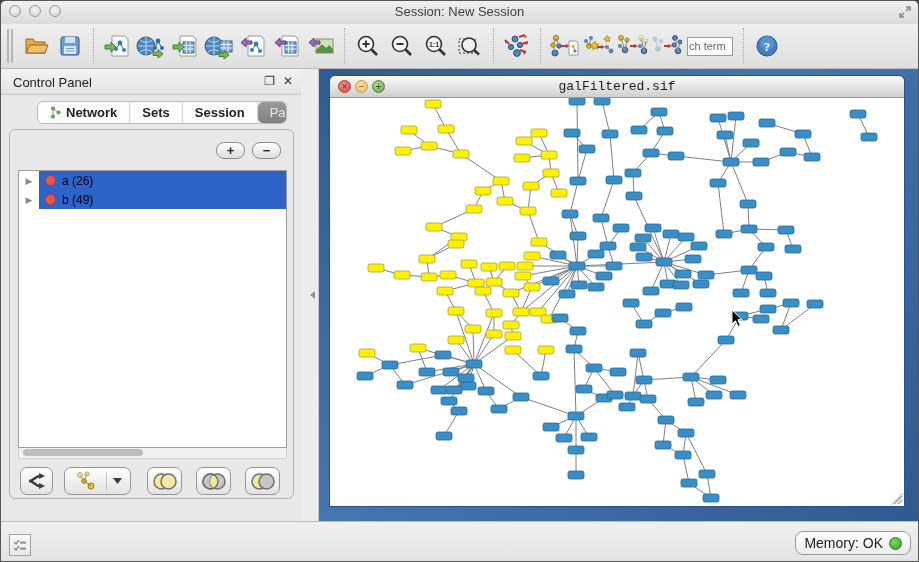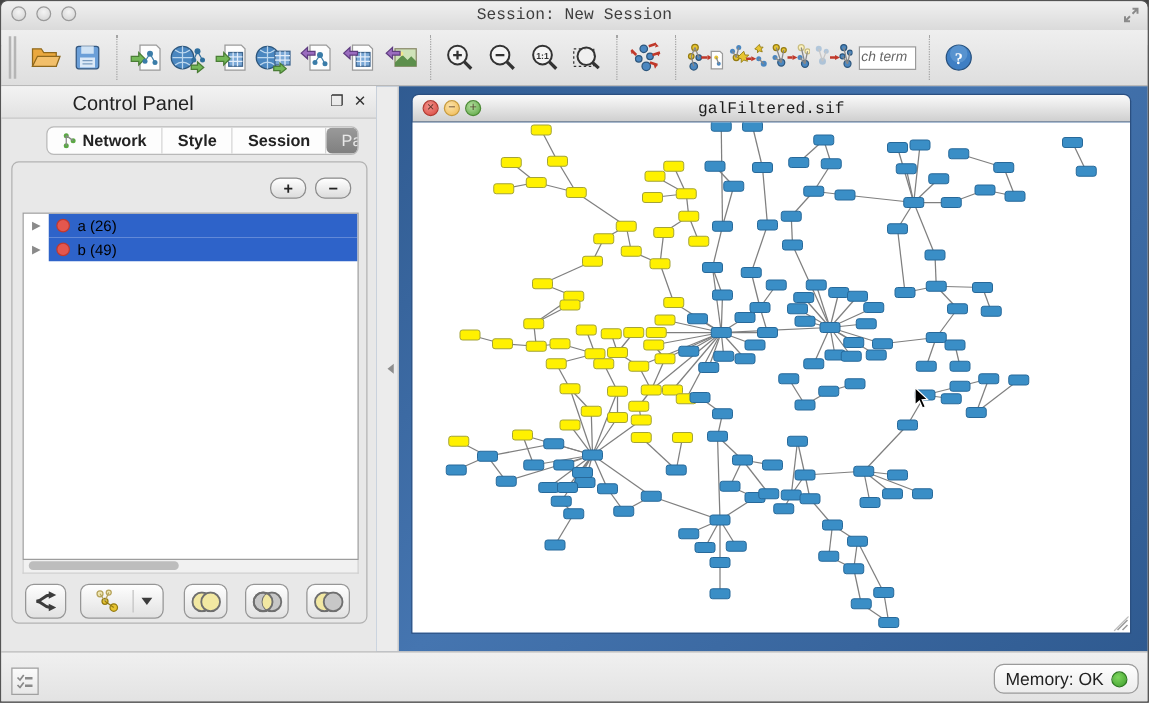--- a/index.html
+++ b/index.html
@@ -2,43 +2,43 @@
 <html><head>
 <meta charset="utf-8">
 <style>
   html,body{margin:0;padding:0;background:#444;}
   *{box-sizing:border-box;}
   #win{position:relative;width:919px;height:562px;background:#e6e6e6;
        font-family:"Liberation Sans","DejaVu Sans",sans-serif;
        border:1px solid #555;border-radius:6px 6px 0 0;overflow:hidden;}
   
   #titlebar{position:absolute;left:0;top:0;width:100%;height:36px;
-    background:linear-gradient(#f0f0f0,#cfcfcf);border-bottom:1px solid #a6a6a6;font-family:Liberation Mono, monospace;}
+    background:linear-gradient(#f0f0f0,#cfcfcf);border-bottom:1px solid #a6a6a6;}
   .tlights{position:absolute;left:8px;top:4px;display:flex;gap:8px;}
   .tlight{width:12px;height:12px;border-radius:50%;border:1px solid #9a9a9a;
     background:radial-gradient(circle at 50% 35%,#f4f4f4,#d2d2d2);}
   #win-title{position:absolute;left:0;right:0;top:3px;text-align:center;
     font-size:13px;color:#3e3e3e;}
   .fullscreen-ic{position:absolute;right:6px;top:4px;color:#8a8a8a;}
   
   #toolbar{position:absolute;left:0;top:23px;width:100%;height:45px;
     background:linear-gradient(#efefef,#dedede);border-bottom:1px solid #b9b9b9;
     display:flex;align-items:center;padding:0 4px;}
   .grip{width:6px;height:34px;border-left:2px solid #b5b5b5;border-right:2px solid #b5b5b5;margin:0 6px 0 2px;}
   .tbtn{width:34px;height:36px;display:flex;align-items:center;justify-content:center;
     border-radius:4px;cursor:default;}
   .tsep{width:1px;height:36px;border-left:1px dotted #a5a5a5;margin:0 6px;}
   #search-box{width:46px;height:19px;border:1px solid #9a9a9a;background:#fff;
-    font-style:italic;font-size:11px;color:#666;padding:2px 1px;overflow:hidden;
+    font-size:11px;color:#666;padding:2px 1px;overflow:hidden;
     white-space:nowrap;margin:0 4px;}
   
   #cpanel{position:absolute;left:0;top:68px;width:300px;height:452px;background:#e8e8e8;}
   #cpanel-hdr{position:absolute;left:0;top:0;width:100%;height:26px;
     background:linear-gradient(#f3f3f3,#e2e2e2);border-bottom:1px solid #c6c6c6;}
-  #cpanel-title{position:absolute;left:12px;top:6px;font-size:16px;color:#222;margin-left:45px;}
+  #cpanel-title{position:absolute;left:12px;top:6px;font-size:13px;color:#222;}
   .hdr-btn{position:absolute;top:6px;font-size:12px;color:#333;line-height:13px;}
   #tabs{position:absolute;left:36px;top:32px;width:250px;height:23px;display:flex;
     background:#fdfdfd;border:1px solid #b9b9b9;border-radius:6px;overflow:hidden;}
   .tab{flex:0 0 auto;display:flex;align-items:center;gap:5px;padding:0 12px;
     font-size:13px;font-weight:bold;color:#222;border-right:1px solid #d5d5d5;text-align:center;}
   .tab.active{background:linear-gradient(#9a9a9a,#7f7f7f);color:#e8e8e8;
     border-radius:5px;font-weight:normal;}
   #sets-box{position:absolute;left:8px;top:60px;width:285px;height:370px;
     border:1px solid #b2b2b2;border-radius:6px;background:#e8e8e8;}
   .pm-btns{position:absolute;right:12px;top:12px;display:flex;gap:7px;}
@@ -335,21 +335,21 @@
         <svg width="11" height="13" viewBox="0 0 11 13">
             <circle cx="3" cy="2.5" r="2" fill="#5aa844"></circle>
             <circle cx="3" cy="10.5" r="2" fill="#5aa844"></circle>
             <circle cx="8.5" cy="6.5" r="2" fill="#5aa844"></circle>
             <line x1="3" y1="2.5" x2="3" y2="10.5" stroke="#888"></line>
             <line x1="3" y1="2.5" x2="8.5" y2="6.5" stroke="#888"></line>
           </svg>
         <span>Network</span>
       </div>
       <div class="tab">
-          <span>Style</span>
+          <span>Sets</span>
         </div>
       <div class="tab">
           <span>Session</span>
         </div>
       <div class="tab active">
           <span>Panel</span>
         </div>
     </div>
     <div id="sets-box">
       <div class="pm-btns">

